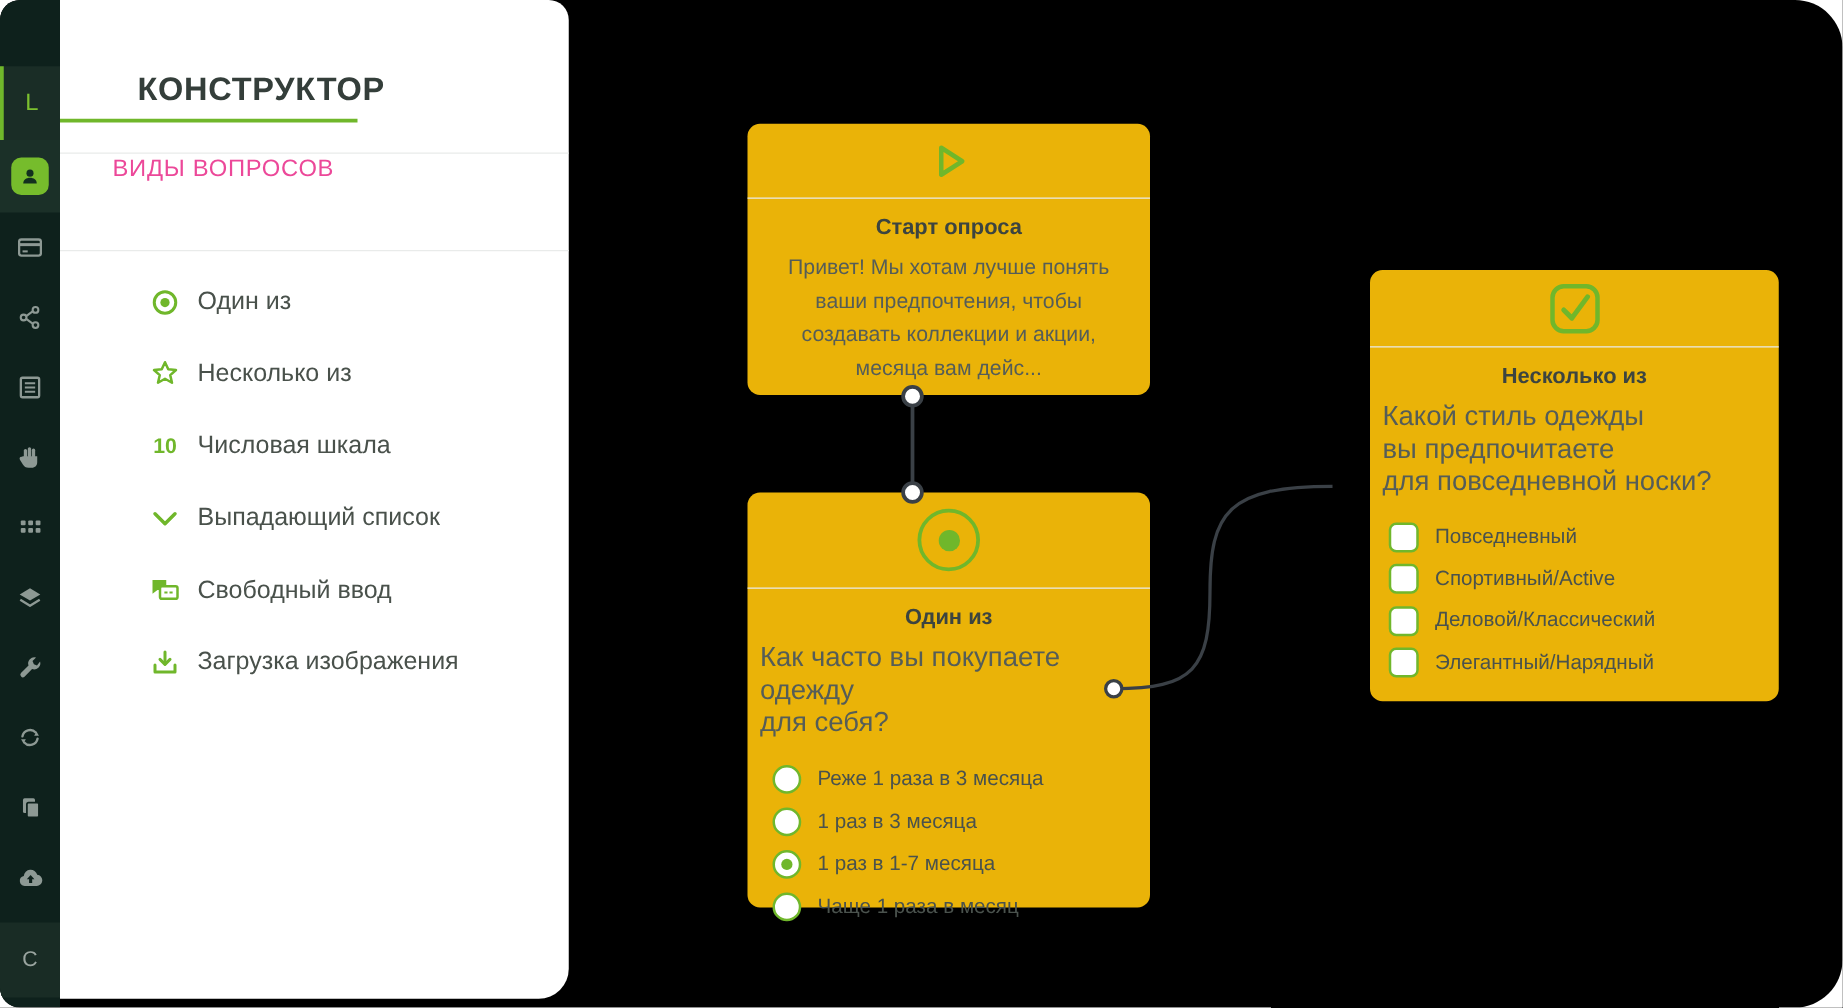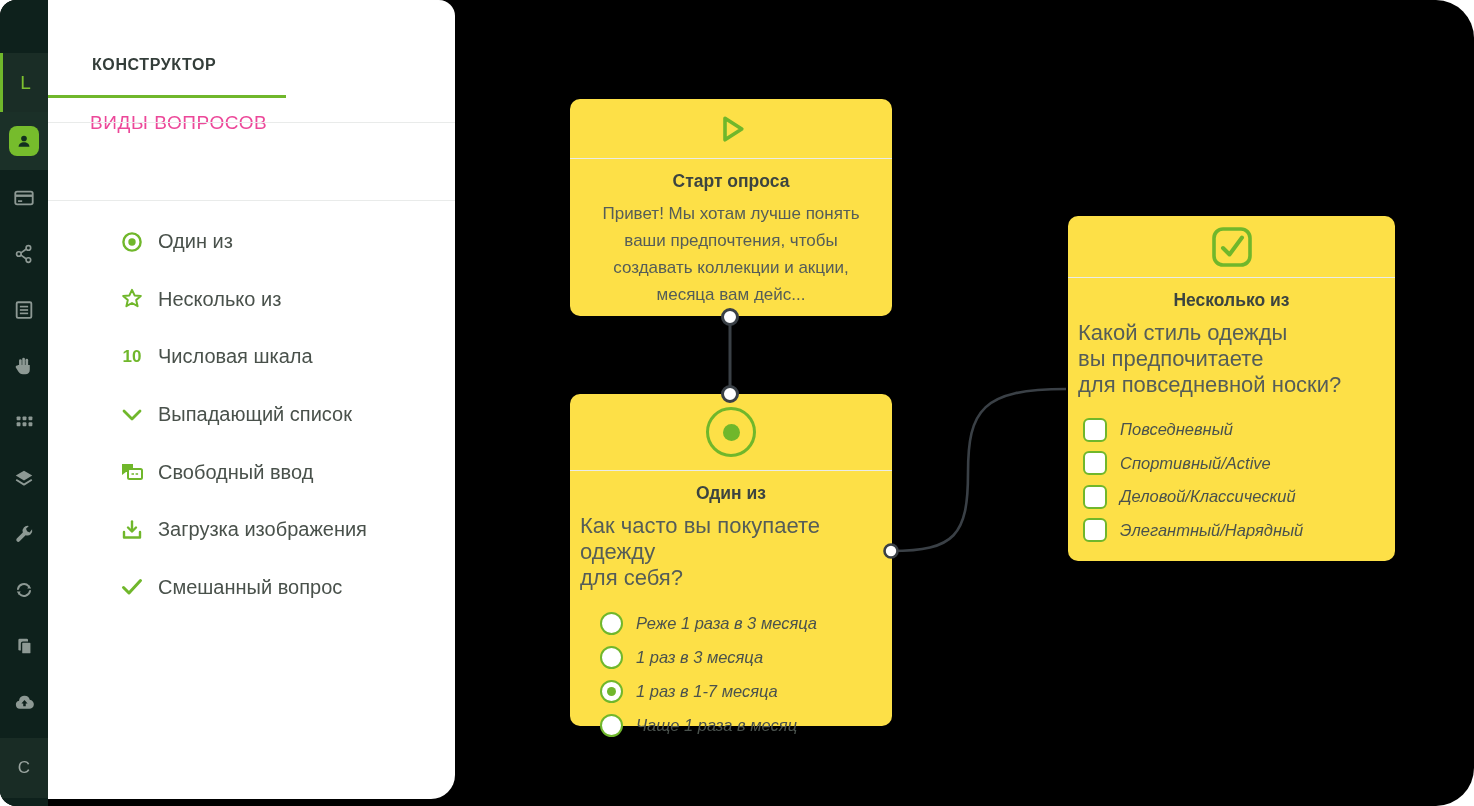--- a/index.html
+++ b/index.html
@@ -11,40 +11,40 @@
   .rail-item{width:48px;height:56px;display:flex;align-items:center;justify-content:center;flex:0 0 auto;cursor:pointer;}
   .rail-spacer{height:53px;flex:0 0 auto;}
   .rail-item.logo{height:59px;background:#1a2d26;border-left:3px solid #70b72b;width:45px;color:#7cc02f;font-size:19px;}
   .rail-item.active{height:58px;background:#1b3028;}
   .rail-item.bottom{position:absolute;bottom:8px;left:0;height:60px;background:#192c25;color:#9aa5a0;font-size:17px;}
   .avatar-chip{width:30px;height:30px;background:#76bc2c;border-radius:8px;display:flex;align-items:center;justify-content:center;}
   .rail svg{display:block;}
 
   
   .panel{position:absolute;left:48px;top:0;width:407px;height:799px;background:#fff;border-radius:0 16px 24px 0;z-index:20;box-shadow:0 0 18px rgba(0,0,0,.35);}
-  .panel-title{margin:0;padding:56px 0 0 44px;font-size:16px;font-weight:700;color:#343e3a;letter-spacing:.6px;}
+  .panel-title{margin:0;padding:56px 0 0 62px;font-size:26px;font-weight:700;color:#343e3a;letter-spacing:.6px;}
   .tab-underline{position:absolute;left:0;top:95px;width:238px;height:3px;background:#70b72b;}
   .divider{position:absolute;left:0;width:407px;height:1px;background:#e9ebea;}
   .d1{top:122px;} .d2{top:200px;}
   .section-title{margin:0;padding:38px 0 0 42px;font-size:19px;font-weight:400;color:#ec4899;letter-spacing:.6px;}
   .qlist{position:absolute;left:0;top:213px;width:407px;}
   .qitem{height:57.6px;display:flex;align-items:center;padding-left:70px;cursor:pointer;}
   .qicon{width:28px;display:flex;justify-content:center;margin-right:12px;flex:0 0 auto;}
   .qlabel{font-size:20px;color:#49514b;}
   .num10{color:#70b72b;font-size:17px;font-weight:700;}
 
   
   .canvas{position:absolute;inset:0;z-index:1;}
-  .node{position:absolute;background:#fde047;border-radius:10px;z-index:2;}
+  .node{position:absolute;background:#eab308;border-radius:10px;z-index:2;margin-left:28px;}
   .node-head{display:flex;align-items:center;justify-content:center;border-bottom:1px solid #e9ebea;}
   .node-title{text-align:center;font-size:17.5px;font-weight:700;color:#3c4440;margin:12px 16px 0;}
   .node-text{text-align:center;font-size:17px;color:#555d58;line-height:27px;margin:8px 10px 0;white-space:pre-line;}
   .node-question{text-align:left;font-size:22px;color:#555d58;line-height:26px;margin:9px 10px 0;white-space:pre-line;}
-  .opt-list{margin-top:15px;font-style:italic;}
-  .opt{display:flex;align-items:center;height:34px;padding-left:30px;}
+  .opt-list{margin-top:15px;}
+  .opt{display:flex;align-items:center;height:34px;padding-left:20px;}
   .opt-3 .opt{padding-left:15px;height:33.5px;}
   .radio{width:19px;height:19px;border:2.5px solid #70b72b;border-radius:50%;margin-right:13px;flex:0 0 auto;display:flex;align-items:center;justify-content:center;background:#fff;}
   .radio .dot{width:9px;height:9px;border-radius:50%;background:#70b72b;display:none;}
   .radio.sel .dot{display:block;}
   .cbox{width:20px;height:20px;border:2.5px solid #70b72b;border-radius:6px;margin-right:13px;flex:0 0 auto;background:#fff;}
   .opt-label{font-size:16.5px;color:#4a524d;}
   #node-start{left:570px;top:99px;width:322px;height:217px;}
   #node-start .node-head{height:59px;}
   #node-single{left:570px;top:394px;width:322px;height:332px;}
   #node-single .node-head{height:76px;}
@@ -296,25 +296,17 @@
         <span class="qicon">
           <svg width="24" height="24" viewBox="0 0 24 24">
             <path d="M4 14 v5.5 h16 V14" fill="none" stroke="#70b72b" stroke-width="2.4" stroke-linecap="round" stroke-linejoin="round"></path>
             <line x1="12" y1="3.5" x2="12" y2="13" stroke="#70b72b" stroke-width="2.4" stroke-linecap="round"></line>
             <polyline points="8,9.5 12,13.5 16,9.5" fill="none" stroke="#70b72b" stroke-width="2.4" stroke-linecap="round" stroke-linejoin="round"></polyline>
           </svg>
         </span>
         <span class="qlabel">Загрузка изображения</span>
       </div>
 
-      <div class="qitem">
-        <span class="qicon">
-          <svg width="24" height="20" viewBox="0 0 24 20">
-              <polyline points="3.5,10.5 9,16 20.5,3.5" fill="none" stroke="#70b72b" stroke-width="3" stroke-linecap="round" stroke-linejoin="round"></polyline>
-            </svg>
-        </span>
-        <span class="qlabel">Смешанный вопрос</span>
-      </div>
 
     </div>
   </div>
 
 </div>
 
 </body></html>

